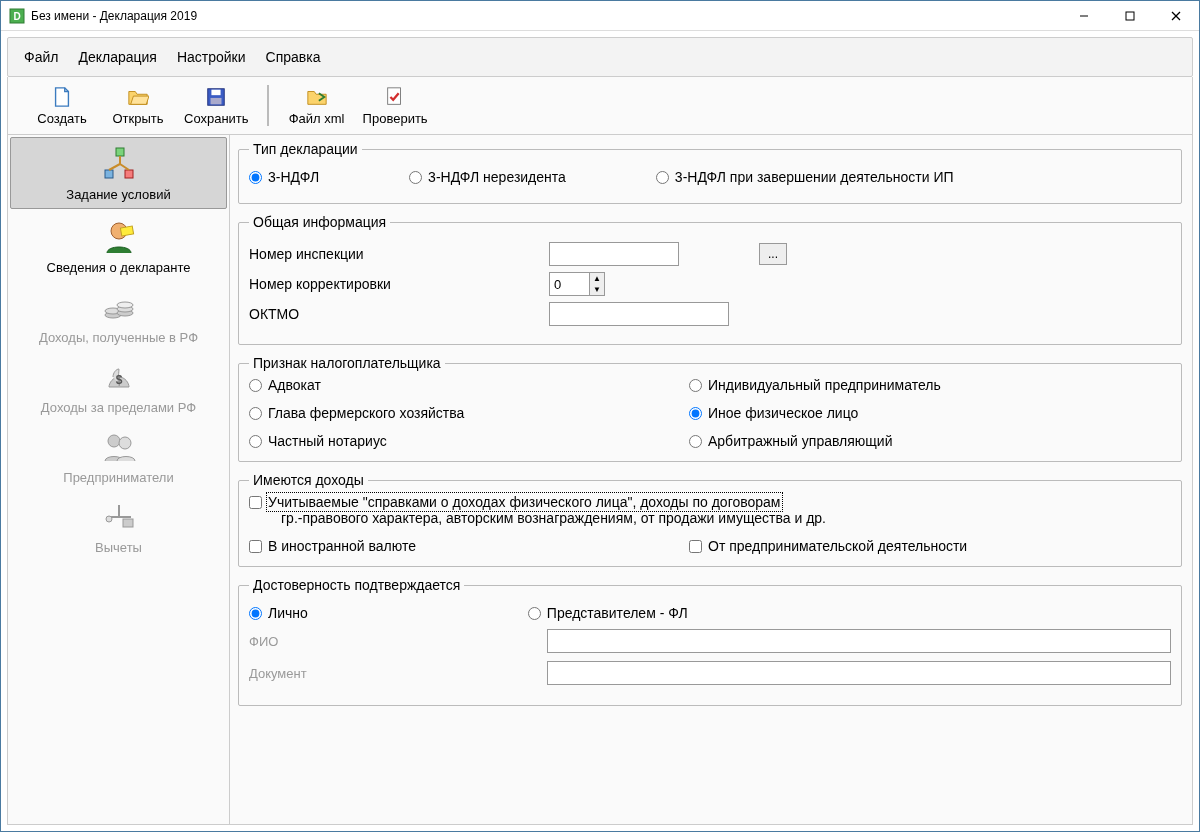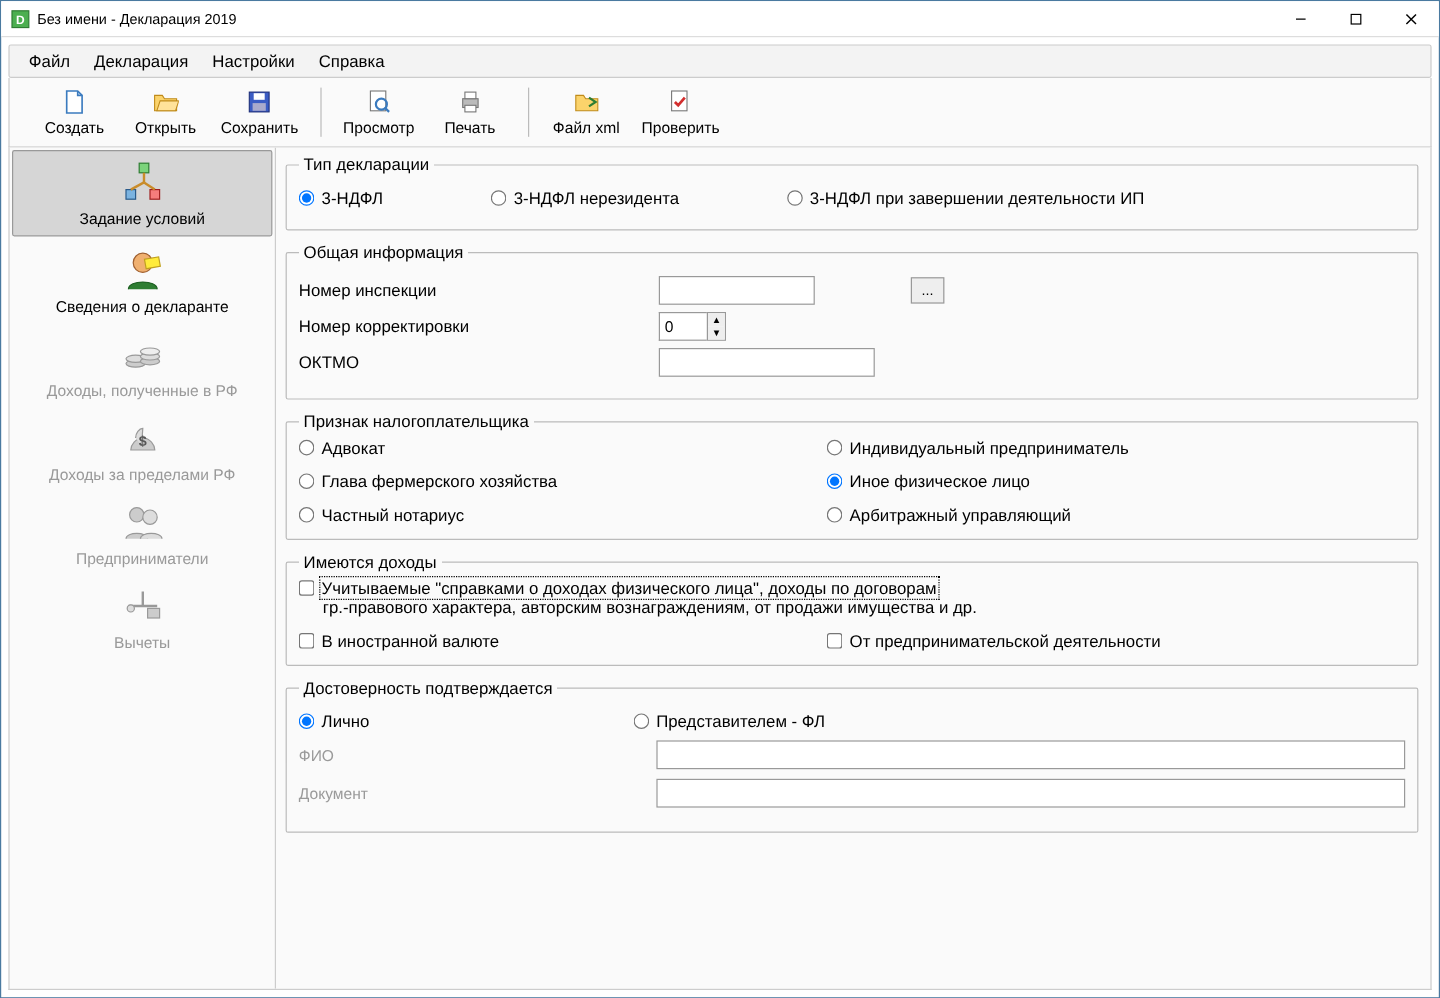--- a/index.html
+++ b/index.html
@@ -35,21 +35,21 @@
   }
   .titlebar-title { flex: 1; font-size: 12px; }
   .titlebar-buttons { display: flex; }
   .titlebar-btn {
     width: 46px; height: 30px;
     display: flex; align-items: center; justify-content: center;
     font-size: 14px;
   }
 
   .menubar {
-    height: 28px;
+    height: 40px;
     display: flex;
     align-items: center;
     padding: 2px 6px;
     border: 1px solid #ccc;
     margin: 6px 6px 0 6px;
     background: #f3f3f3;
     border-radius: 2px;
   }
   .menubar-item {
     padding: 4px 10px;
@@ -144,20 +144,21 @@
     padding: 0 4px;
   }
   .row {
     display: flex;
     align-items: center;
     gap: 14px;
     margin: 6px 0;
   }
   .radio, .check {
     display: flex;
+    align-items: center;
     gap: 6px;
     font-size: 14px;
   }
   .radio input, .check input { margin: 0; }
   .field-row {
     display: grid;
     grid-template-columns: 290px 200px auto;
     align-items: center;
     gap: 10px;
     margin: 6px 0;
@@ -201,21 +202,21 @@
   }
   .two-col {
     display: grid;
     grid-template-columns: 440px 1fr;
     row-gap: 12px;
   }
   .dotted {
     outline: 1px dotted #000;
     outline-offset: 1px;
   }
-  .indent { margin-left: 20px; font-size: 14px; }
+  .indent { margin-left: 32px; font-size: 14px; }
   .disabled-label { color: #9a9a9a; }
   .conf-row {
     display: grid;
     grid-template-columns: 290px 1fr;
     align-items: center;
     gap: 8px;
     margin: 8px 0;
   }
   .conf-row input.text { width: 100%; }
 </style>
@@ -284,42 +285,20 @@
           <svg width="22" height="22" viewBox="0 0 24 24">
               <rect x="3" y="3" width="18" height="18" fill="#3b5cc4" stroke="#1e2f7a"></rect>
               <rect x="7" y="4" width="10" height="6" fill="#fff"></rect>
               <rect x="6" y="13" width="12" height="7" fill="#aac"></rect>
             </svg>
         </div>
         <span class="label">Сохранить</span>
       </div>
     </div>
     <div class="toolbar-sep"></div>
-    <div class="toolbar-group">
-      <div class="toolbar-btn">
-        <div class="ticon">
-          <svg width="22" height="22" viewBox="0 0 24 24">
-              <rect x="4" y="2" width="14" height="18" fill="#fff" stroke="#777"></rect>
-              <circle cx="14" cy="14" r="5" fill="none" stroke="#3b7bbf" stroke-width="2"></circle>
-              <line x1="17" y1="17" x2="21" y2="21" stroke="#3b7bbf" stroke-width="2"></line>
-            </svg>
-        </div>
-        <span class="label">Просмотр</span>
-      </div>
-      <div class="toolbar-btn">
-        <div class="ticon">
-          <svg width="22" height="22" viewBox="0 0 24 24">
-              <rect x="5" y="9" width="14" height="8" fill="#bbb" stroke="#777"></rect>
-              <rect x="7" y="3" width="10" height="6" fill="#fff" stroke="#777"></rect>
-              <rect x="7" y="15" width="10" height="6" fill="#fff" stroke="#777"></rect>
-            </svg>
-        </div>
-        <span class="label">Печать</span>
-      </div>
-    </div>
     <div class="toolbar-sep"></div>
     <div class="toolbar-group">
       <div class="toolbar-btn">
         <div class="ticon">
           <svg width="22" height="22" viewBox="0 0 24 24">
               <path d="M2 6h7l2 3h11v11H2z" fill="#fbd36b" stroke="#c08b1a"></path>
               <path d="M14 8l6 4-6 4" fill="none" stroke="#2e7d32" stroke-width="2"></path>
             </svg>
         </div>
         <span class="label">Файл xml</span>

